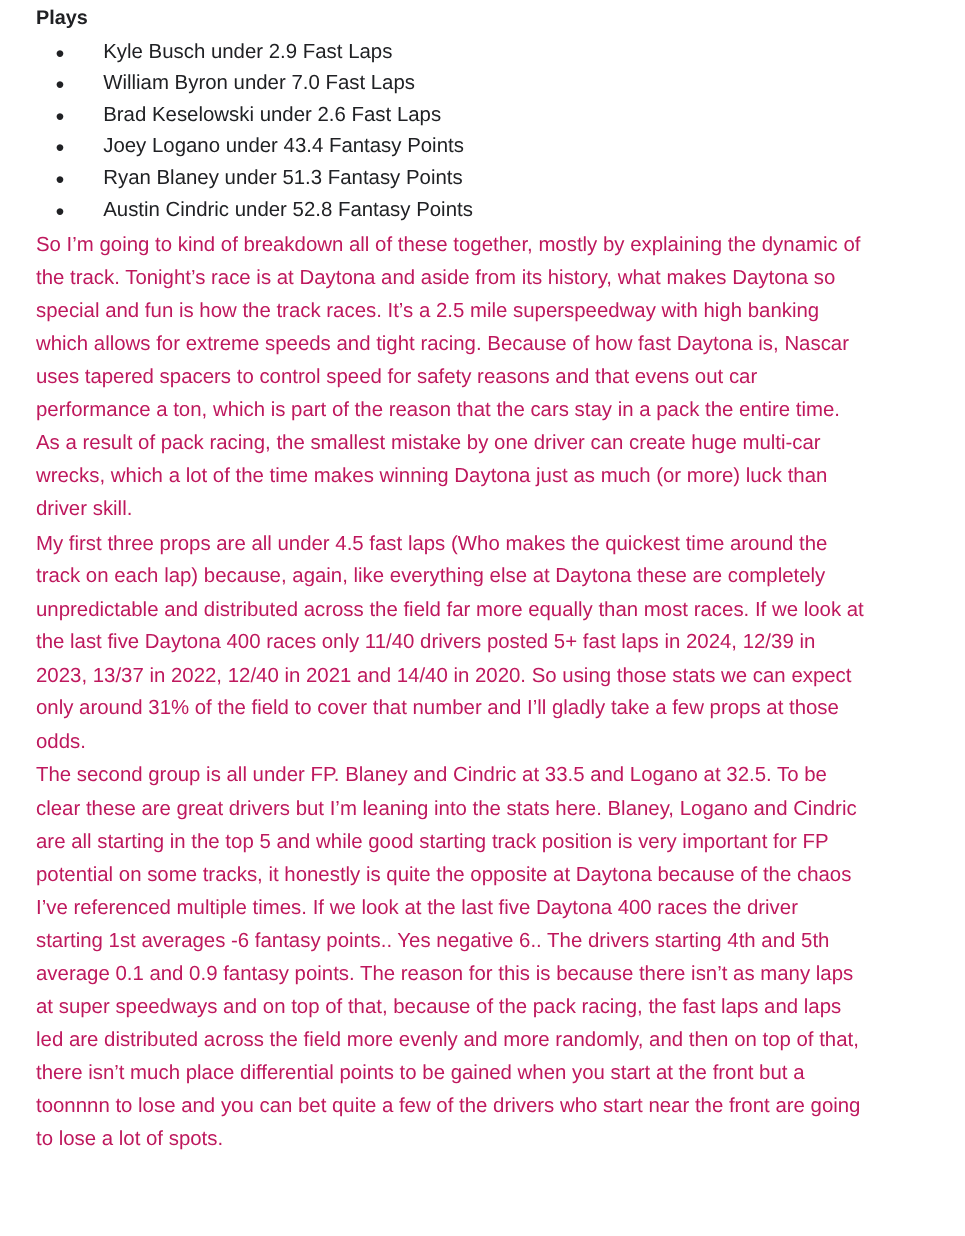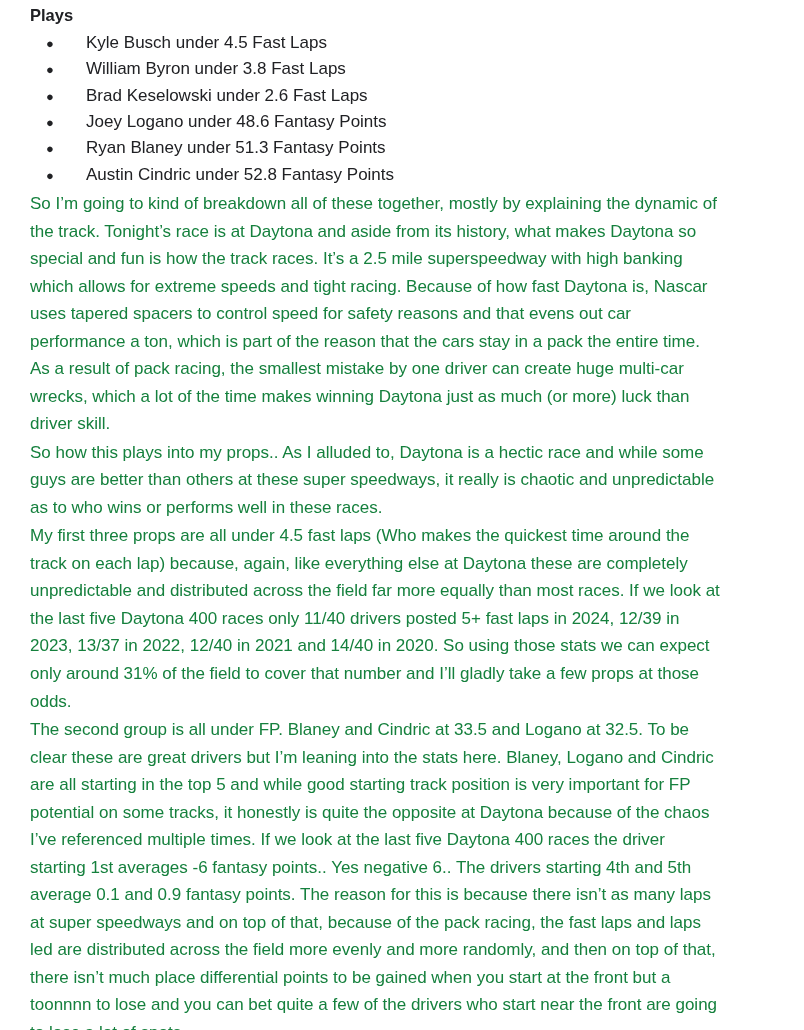--- a/index.html
+++ b/index.html
@@ -50,55 +50,54 @@
   }
   ul.plays-list li .play-text {
     flex: 1 1 auto;
   }
   p.para {
     font-size: 17px;
     line-height: 1.62;
     margin: 0 0 1px 0;
     padding: 0;
     text-align: left;
-    color: #15803d;
+    color: #be185d;
   }
 </style>
 </head>
 <body>
 
 <div class="page">
 
   <h2 class="section-title">Plays</h2>
 
   <ul class="plays-list">
     <li>
       <span class="bullet">●</span>
-      <span class="play-text">Kyle Busch under 4.5 Fast Laps</span>
+      <span class="play-text">Kyle Busch under 2.9 Fast Laps</span>
     </li>
     <li>
       <span class="bullet">●</span>
-      <span class="play-text">William Byron under 3.8 Fast Laps</span>
+      <span class="play-text">William Byron under 7.0 Fast Laps</span>
     </li>
     <li>
       <span class="bullet">●</span>
       <span class="play-text">Brad Keselowski under 2.6 Fast Laps</span>
     </li>
     <li>
       <span class="bullet">●</span>
-      <span class="play-text">Joey Logano under 48.6 Fantasy Points</span>
+      <span class="play-text">Joey Logano under 43.4 Fantasy Points</span>
     </li>
     <li>
       <span class="bullet">●</span>
       <span class="play-text">Ryan Blaney under 51.3 Fantasy Points</span>
     </li>
     <li>
       <span class="bullet">●</span>
       <span class="play-text">Austin Cindric under 52.8 Fantasy Points</span>
     </li>
   </ul>
 
   <p class="para">So I’m going to kind of breakdown all of these together, mostly by explaining the dynamic of the track. Tonight’s race is at Daytona and aside from its history, what makes Daytona so special and fun is how the track races. It’s a 2.5 mile superspeedway with high banking which allows for extreme speeds and tight racing. Because of how fast Daytona is, Nascar uses tapered spacers to control speed for safety reasons and that evens out car performance a ton, which is part of the reason that the cars stay in a pack the entire time. As a result of pack racing, the smallest mistake by one driver can create huge multi-car wrecks, which a lot of the time makes winning Daytona just as much (or more) luck than driver skill.</p>
-  <p class="para">So how this plays into my props.. As I alluded to, Daytona is a hectic race and while some guys are better than others at these super speedways, it really is chaotic and unpredictable as to who wins or performs well in these races.</p>
   <p class="para">My first three props are all under 4.5 fast laps (Who makes the quickest time around the track on each lap) because, again, like everything else at Daytona these are completely unpredictable and distributed across the field far more equally than most races. If we look at the last five Daytona 400 races only 11/40 drivers posted 5+ fast laps in 2024, 12/39 in 2023, 13/37 in 2022, 12/40 in 2021 and 14/40 in 2020. So using those stats we can expect only around 31% of the field to cover that number and I’ll gladly take a few props at those odds.</p>
   <p class="para">The second group is all under FP. Blaney and Cindric at 33.5 and Logano at 32.5. To be clear these are great drivers but I’m leaning into the stats here. Blaney, Logano and Cindric are all starting in the top 5 and while good starting track position is very important for FP potential on some tracks, it honestly is quite the opposite at Daytona because of the chaos I’ve referenced multiple times. If we look at the last five Daytona 400 races the driver starting 1st averages -6 fantasy points.. Yes negative 6.. The drivers starting 4th and 5th average 0.1 and 0.9 fantasy points. The reason for this is because there isn’t as many laps at super speedways and on top of that, because of the pack racing, the fast laps and laps led are distributed across the field more evenly and more randomly, and then on top of that, there isn’t much place differential points to be gained when you start at the front but a toonnnn to lose and you can bet quite a few of the drivers who start near the front are going to lose a lot of spots.</p>
 
 </div>
 
 </body></html>

